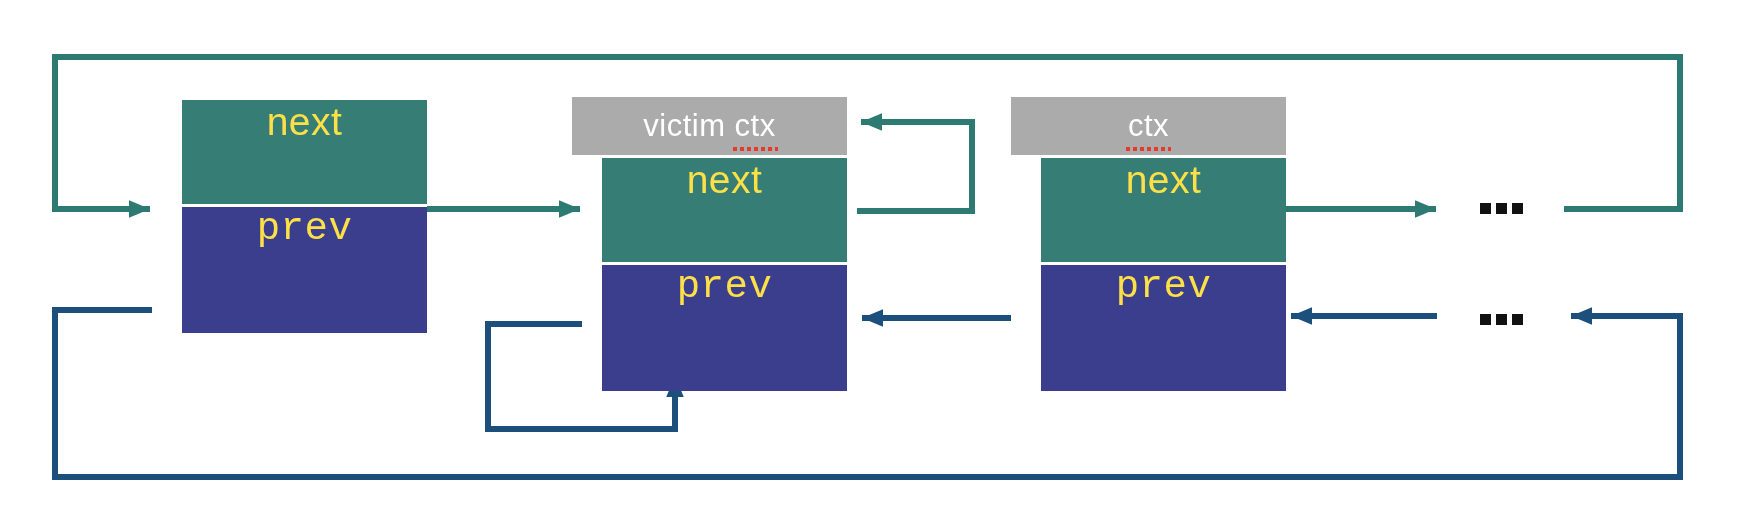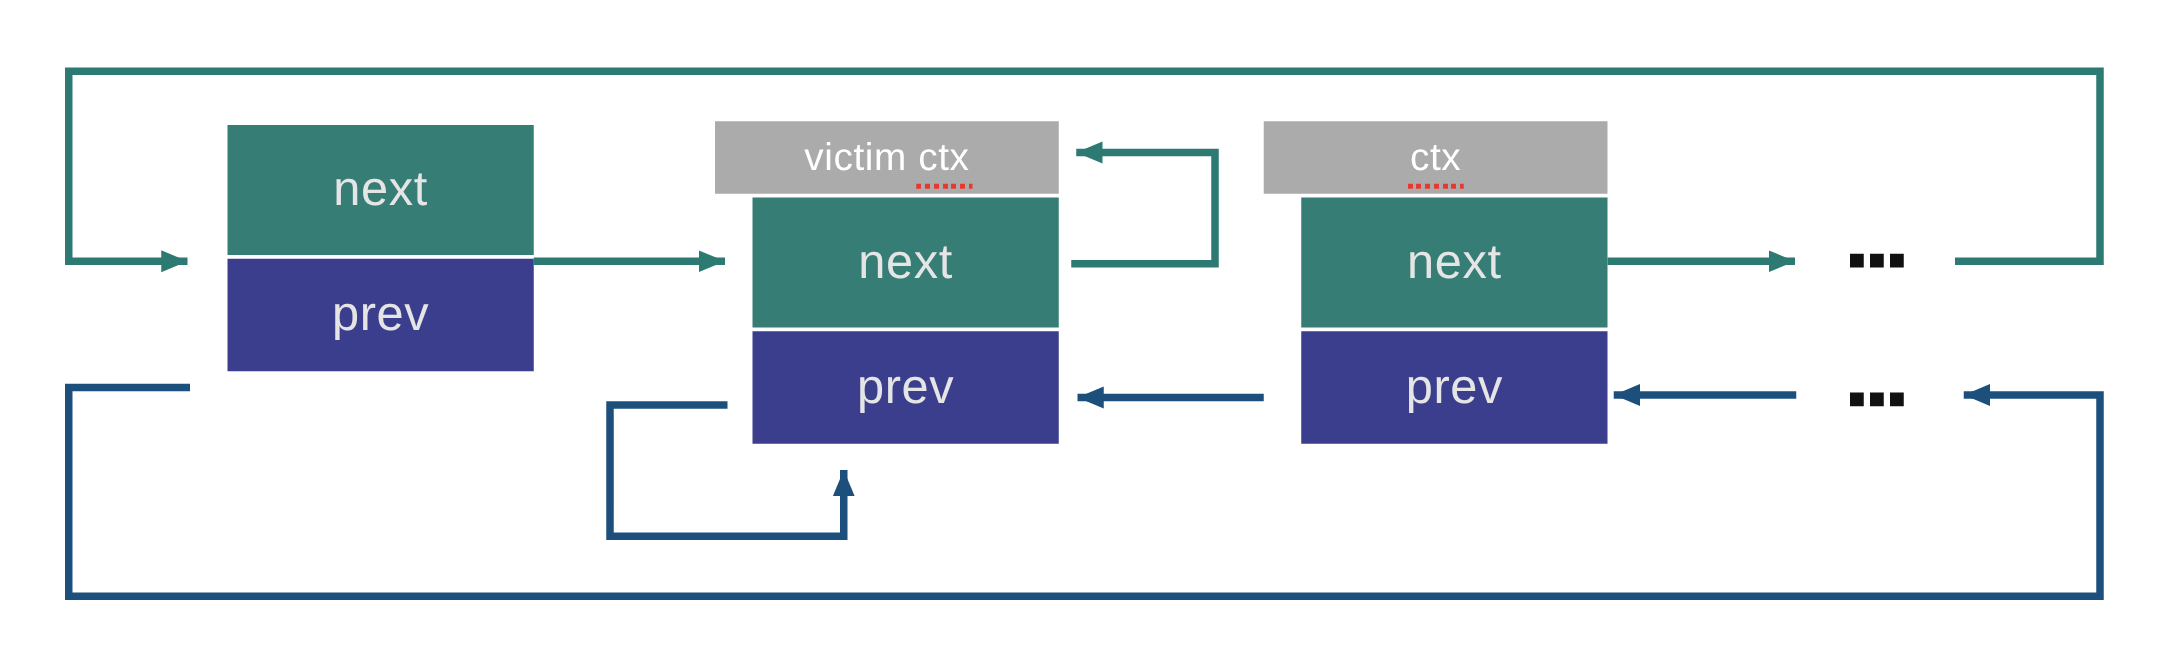--- a/index.html
+++ b/index.html
@@ -25,25 +25,25 @@
   }
   .node-header span:empty{display:none;}
   .marked{position:relative;display:inline-block;}
   .marked::after{
     content:"";position:absolute;left:-2px;right:-2px;bottom:-7px;height:4px;
     background:repeating-linear-gradient(90deg,#e8392f 0 4px,transparent 4px 7px);
   }
 
   .cell{
     margin-top:3px;
-    display:flex;align-items:center;justify-content:center;
-    color:#e5e5e5;font-size:39px;letter-spacing:.5px;margin-left:30px;
+    display:flex;justify-content:center;
+    color:#fde047;font-size:39px;letter-spacing:.5px;margin-left:30px;
   }
   .cell-next{height:104px;background:#357d75;}
-  .cell-prev{height:90px;background:#3a3e8c;}
+  .cell-prev{height:126px;background:#3a3e8c;font-family:Liberation Mono, monospace;}
 
   
   .ellipsis{position:absolute;display:flex;gap:5px;}
   .ellipsis-top{left:1480px;top:203px;}
   .ellipsis-bottom{left:1480px;top:314px;}
   .dot{width:11px;height:11px;background:#111111;}
 </style>
 </head>
 <body>
 

